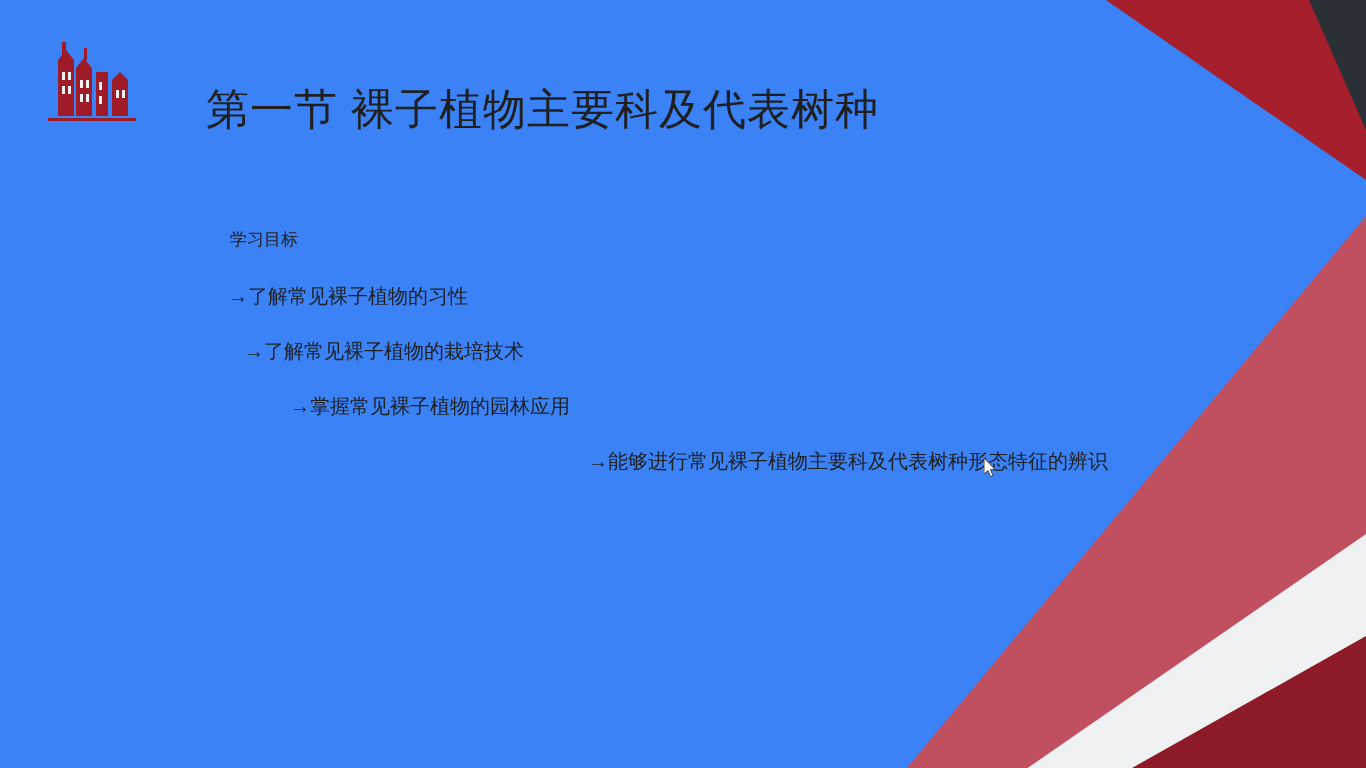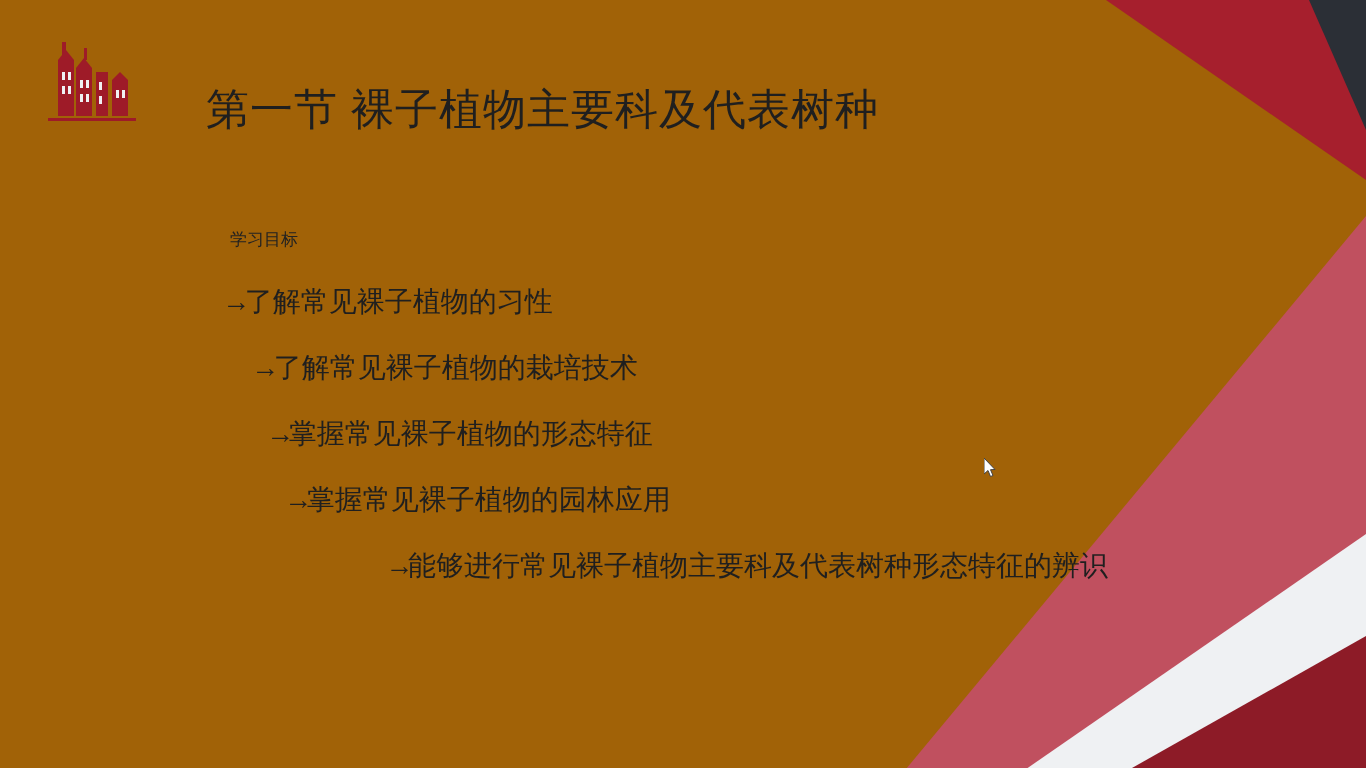--- a/index.html
+++ b/index.html
@@ -11,21 +11,21 @@
     width: 1366px;
     height: 768px;
     overflow: hidden;
     font-family: "Liberation Sans", sans-serif;
   }
 
   #slide {
     position: relative;
     width: 1366px;
     height: 768px;
-    background: #a16207;
+    background: #3b82f6;
     overflow: hidden;
   }
 
   
   .deco {
     position: absolute;
     pointer-events: none;
   }
 
   
@@ -100,28 +100,27 @@
     left: 228px;
     top: 228px;
     width: 880px;
   }
   .subtitle {
     font-size: 17px;
     color: #222222;
     margin: 0 0 32px 2px;
   }
   .goal-line {
-    font-size: 28px;
+    font-size: 20px;
     color: #1f1f1f;
     margin: 0 0 28px 0;
     white-space: nowrap;
-    font-family: Liberation Mono, monospace;
   }
   .i0 { margin-left: 0px; }
-  .i1 { margin-left: 29px; }
+  .i1 { margin-left: 16px; }
   .i2 { margin-left: 44px; }
   .i3 { margin-left: 62px; }
   .i4 { margin-left: 82px; text-align: right; }
 
   
   .cursor {
     position: absolute;
     left: 984px;
     top: 458px;
     width: 14px;
@@ -166,21 +165,20 @@
       <rect x="8" y="90" width="88" height="3" fill="#9e1b28"></rect>
     </svg>
   </div>
 
   <div class="title">第一节  裸子植物主要科及代表树种</div>
 
   <div class="body-block">
     <p class="subtitle">学习目标</p>
     <p class="goal-line i0">→了解常见裸子植物的习性</p>
     <p class="goal-line i1">→了解常见裸子植物的栽培技术</p>
-    <p class="goal-line i2">→掌握常见裸子植物的形态特征</p>
     <p class="goal-line i3">→掌握常见裸子植物的园林应用</p>
     <p class="goal-line i4">→能够进行常见裸子植物主要科及代表树种形态特征的辨识</p>
   </div>
 
   <div class="cursor">
     <svg width="14" height="22" viewBox="0 0 14 22" xmlns="http://www.w3.org/2000/svg">
       <polygon points="0,0 0,16 4,12.5 6.5,18.5 9,17.5 6.5,11.7 11,11.5" fill="#ffffff" stroke="#444444" stroke-width="1"></polygon>
     </svg>
   </div>
 

